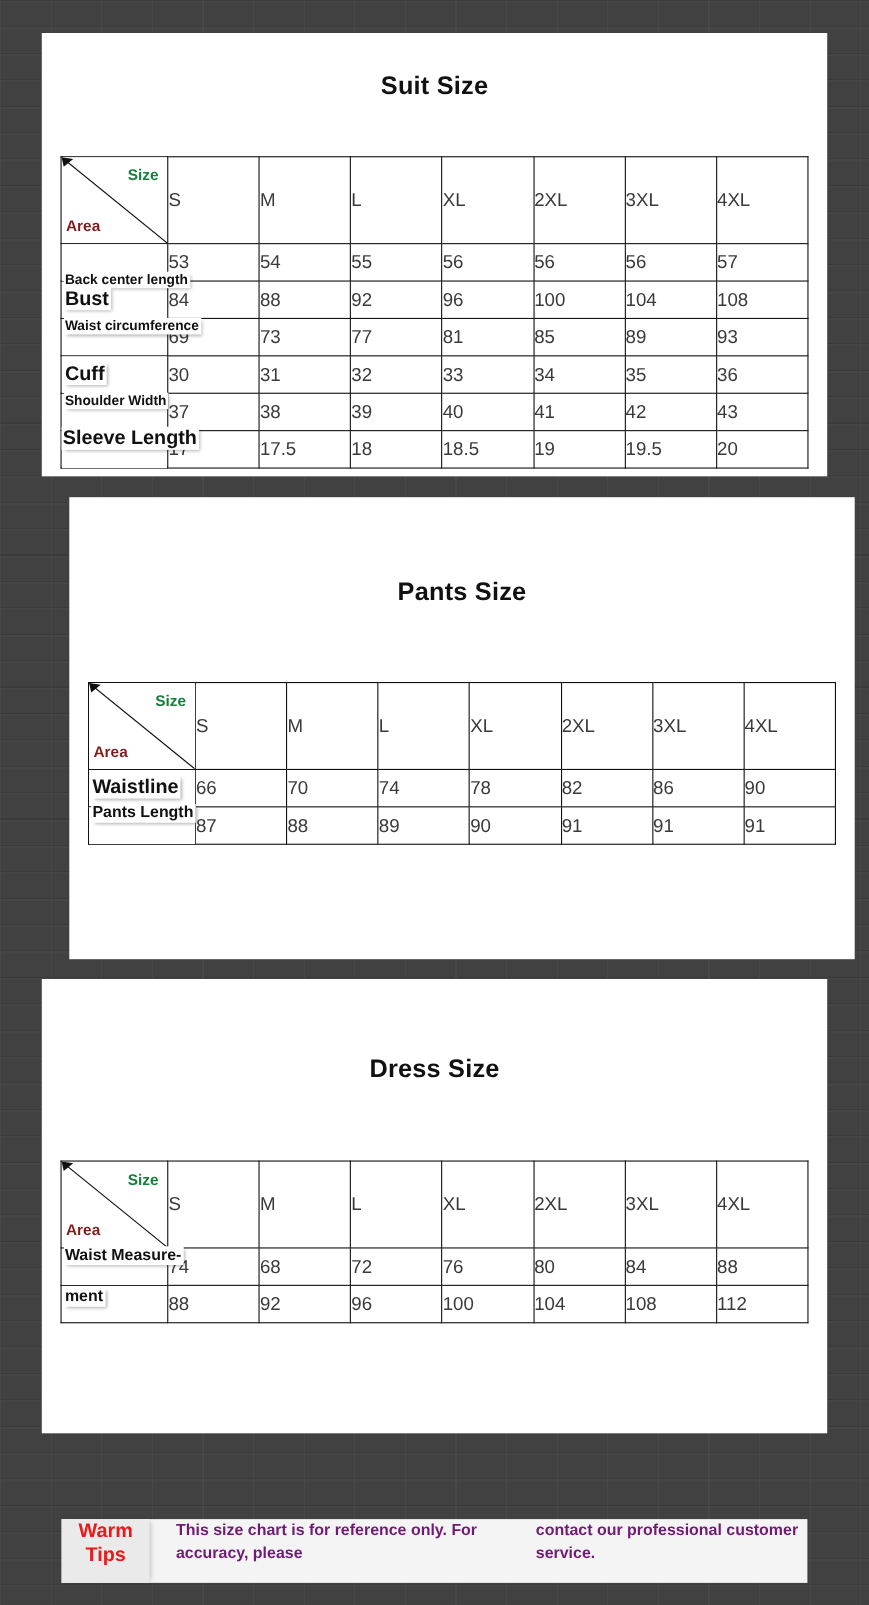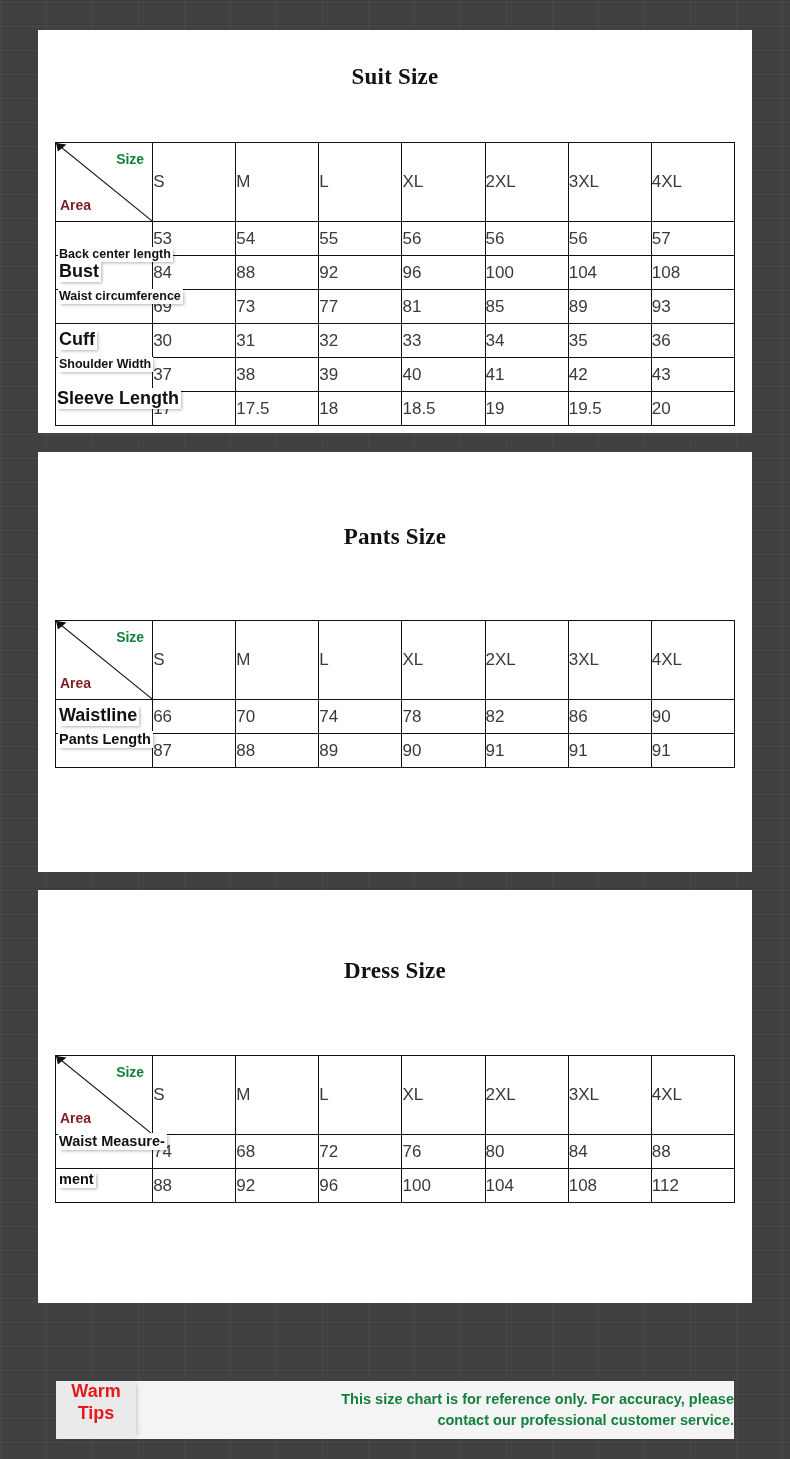--- a/index.html
+++ b/index.html
@@ -43,21 +43,20 @@
     width: 714px;
     background: #ffffff;
   }
 
   .panel-title {
     text-align: center;
     font-size: 23px;
     font-weight: bold;
     color: #111111;
     letter-spacing: 0.2px;
-    font-family: Liberation Serif, serif;
   }
 
   
   .size-table {
     position: absolute;
     left: 17px;
     width: 680px;
     border-collapse: collapse;
     table-layout: fixed;
   }
@@ -160,28 +159,26 @@
     align-items: center;
     color: #e8191b;
     font-size: 18px;
     font-weight: bold;
     line-height: 1.2;
     box-shadow: 3px 0 5px -3px rgba(0,0,0,0.28);
   }
   .tips-text {
     flex: 1;
     display: flex;
-    flex-direction: column;
     justify-content: center;
     padding-left: 24px;
-    color: #15803d;
+    color: #701a75;
     font-size: 14.5px;
     font-weight: bold;
     line-height: 1.45;
-    text-align: right;
   }
 </style>
 </head>
 <body>
 
 <div class="bg-texture"></div>
 
 <div class="page">
 
   <div class="panel" style="top:30px; height:403px;">
@@ -291,21 +288,21 @@
         <td class="data-cell">18</td>
         <td class="data-cell">18.5</td>
         <td class="data-cell">19</td>
         <td class="data-cell">19.5</td>
         <td class="data-cell">20</td>
       </tr>
     </tbody>
       </table>
   </div>
 
-  <div class="panel" style="top:452px; height:420px;">
+  <div class="panel" style="top:452px; height:420px;margin-left:25px;">
     <div class="panel-title" style="margin-top:72px;">Pants Size</div>
 
     <table class="size-table" style="top:168px;">
       <colgroup>
         <col class="col-label">
           <col class="col-size">
           <col class="col-size">
           <col class="col-size">
         <col class="col-size">
           <col class="col-size">

